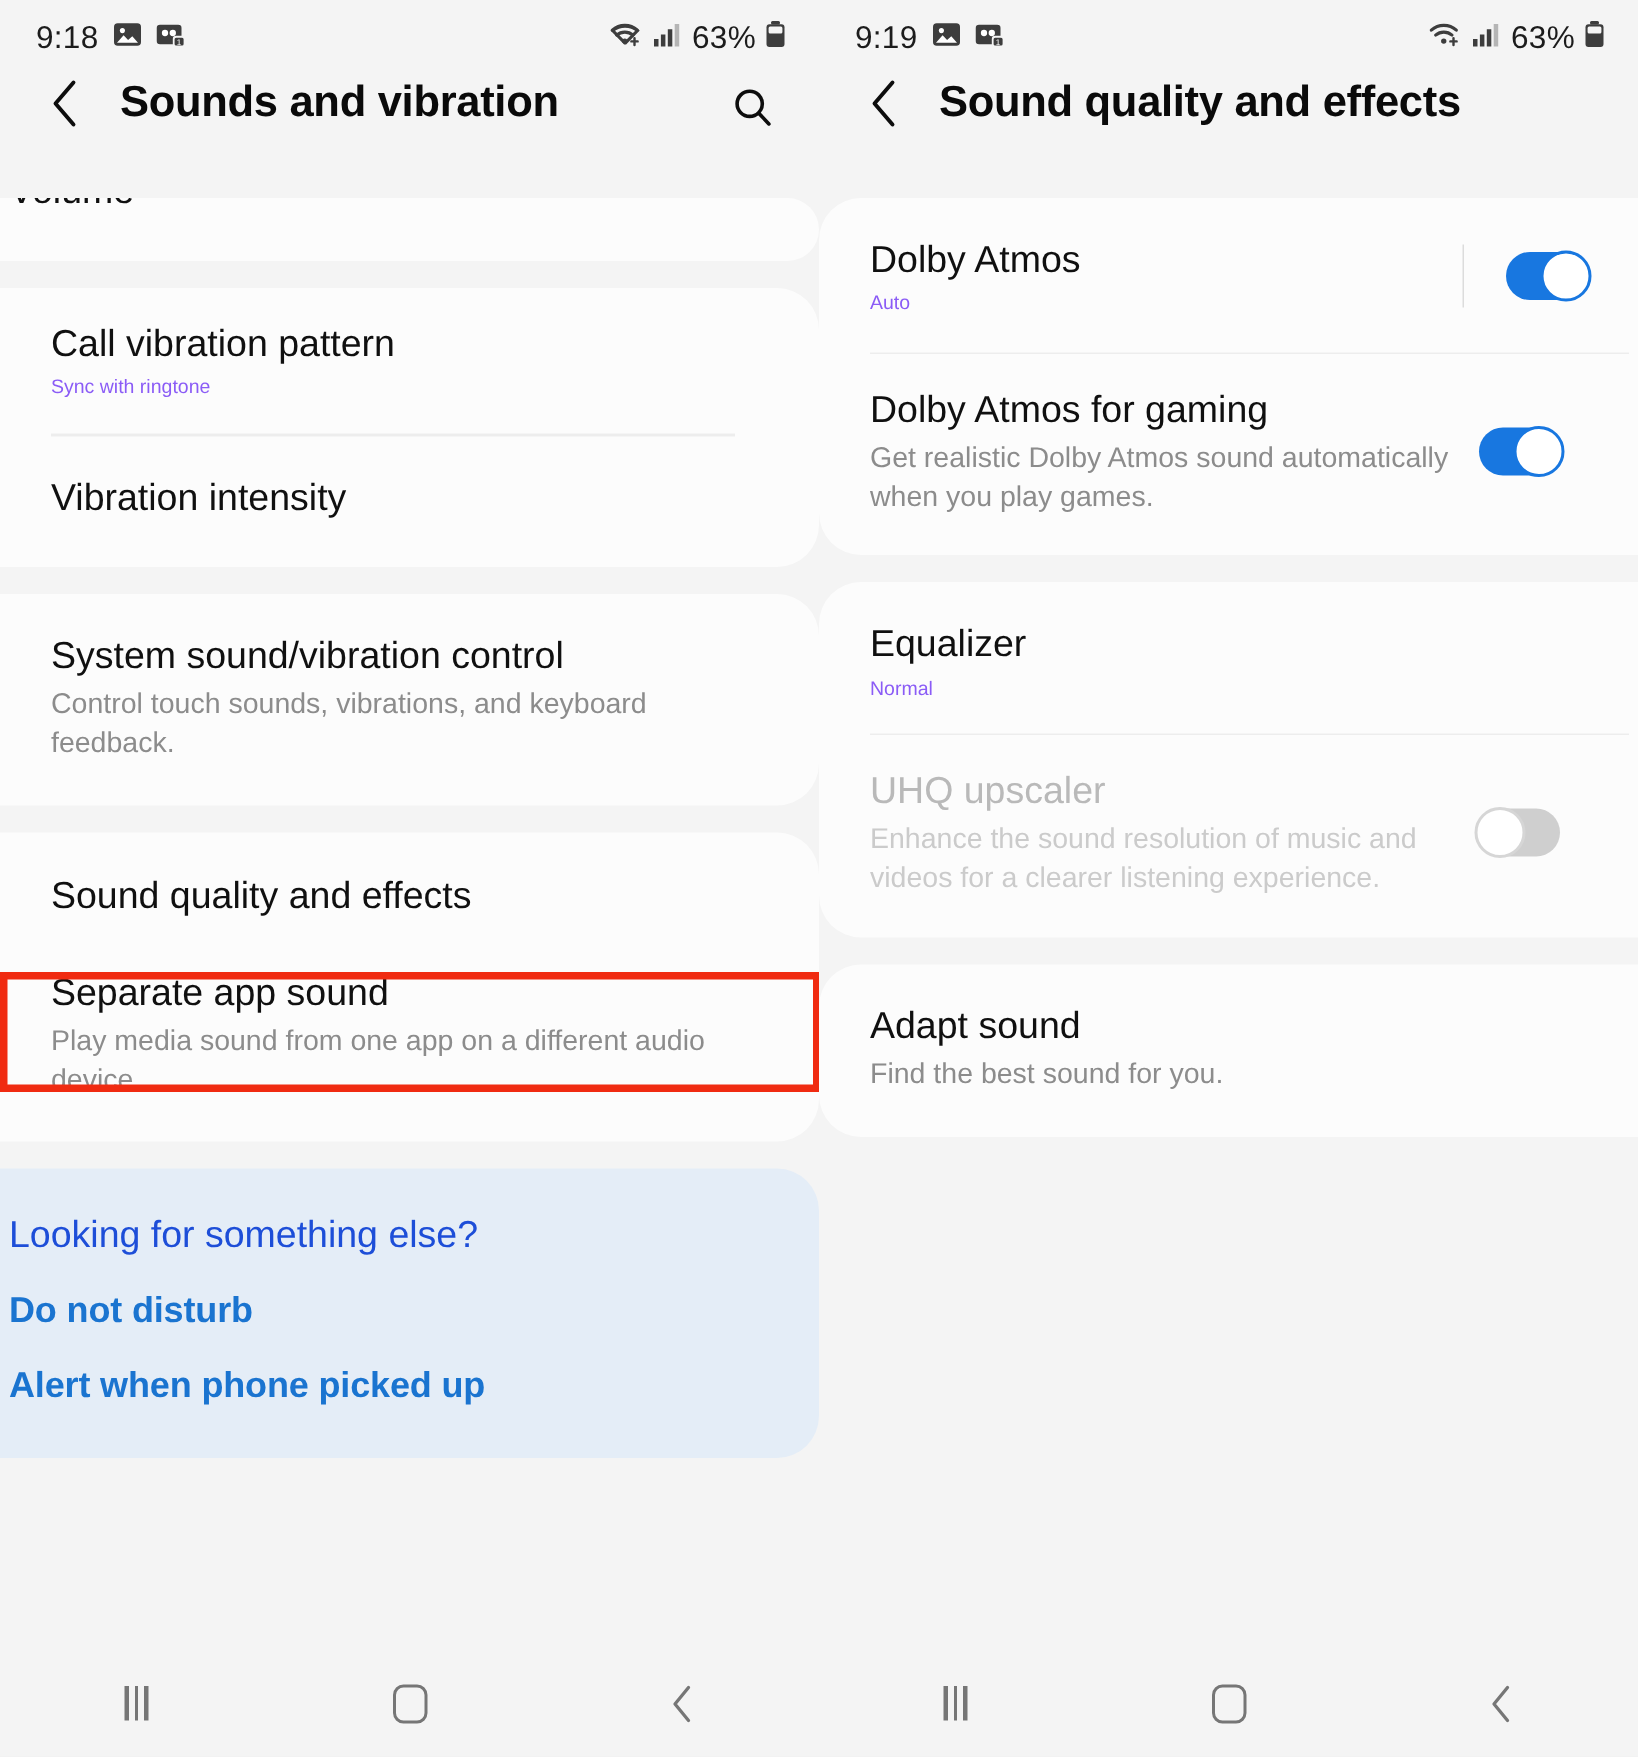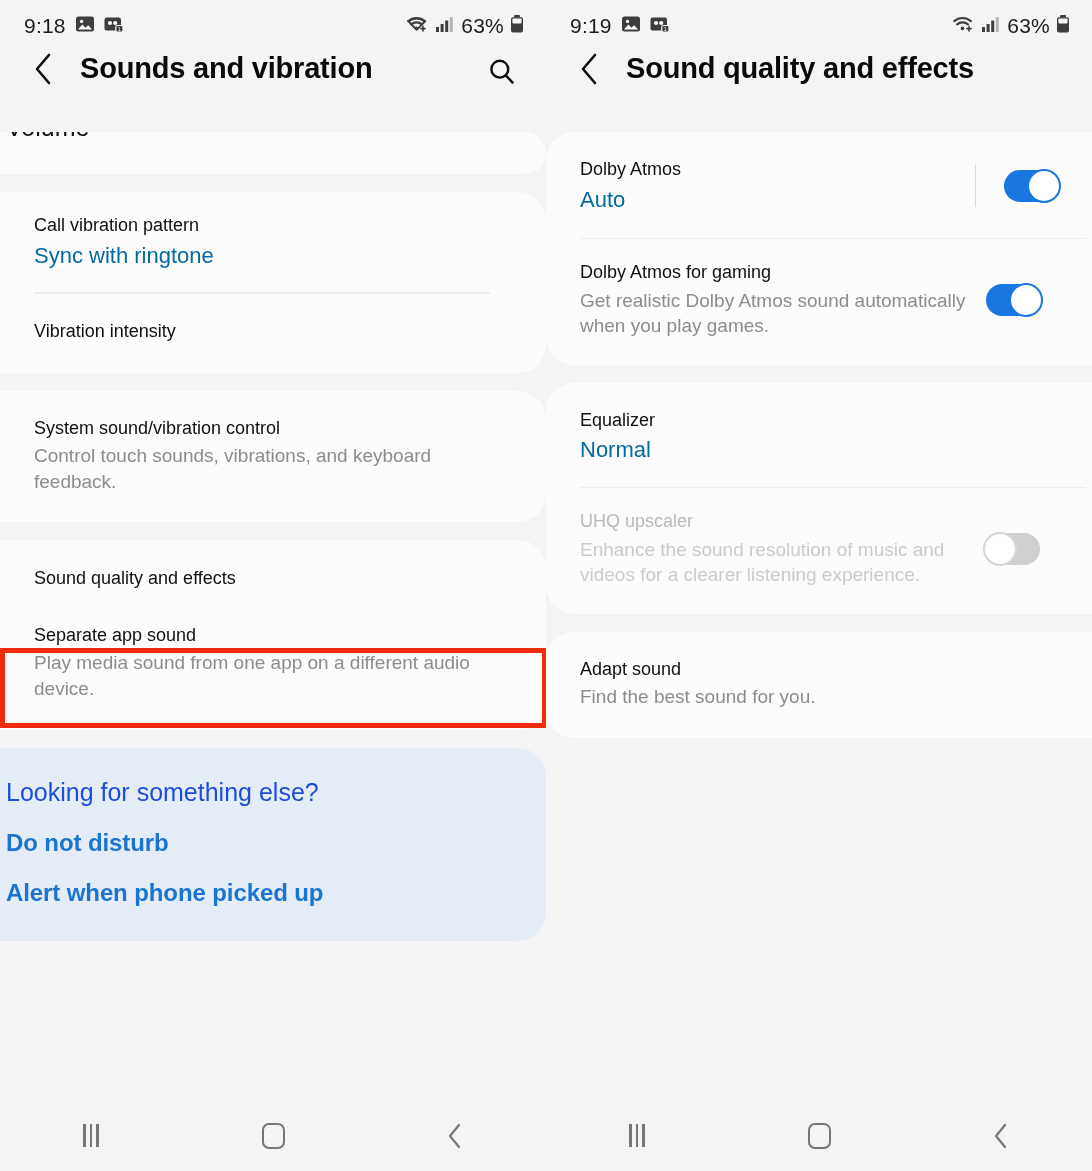--- a/index.html
+++ b/index.html
@@ -97,31 +97,31 @@
 
   .row {
     padding: 22px 34px 22px 34px;
     position: relative;
     display: flex;
     align-items: center;
   }
   .right .row { padding-left: 34px; padding-right: 62px; }
   .row-texts { flex: 1; min-width: 0; }
   .row-title {
-    font-size: 18px;
+    font-size: 25px;
     color: #101010;
     line-height: 1.25;
   }
   .row-sub {
     font-size: 19px;
     color: #8c8c8c;
     line-height: 1.35;
     margin-top: 4px;
   }
-  .row-sub.accent { color: #0369a1; font-size: 22px; }
+  .row-sub.accent { color: #8b5cf6; font-size: 13px; }
   .row.disabled .row-title { color: #b9b9b9; }
   .row.disabled .row-sub { color: #cbcbcb; }
 
   .divider {
     height: 1px;
     background: #ededed;
     margin-left: 34px;
     margin-right: 34px;
   }
   .left .divider { margin-right: 56px; }

